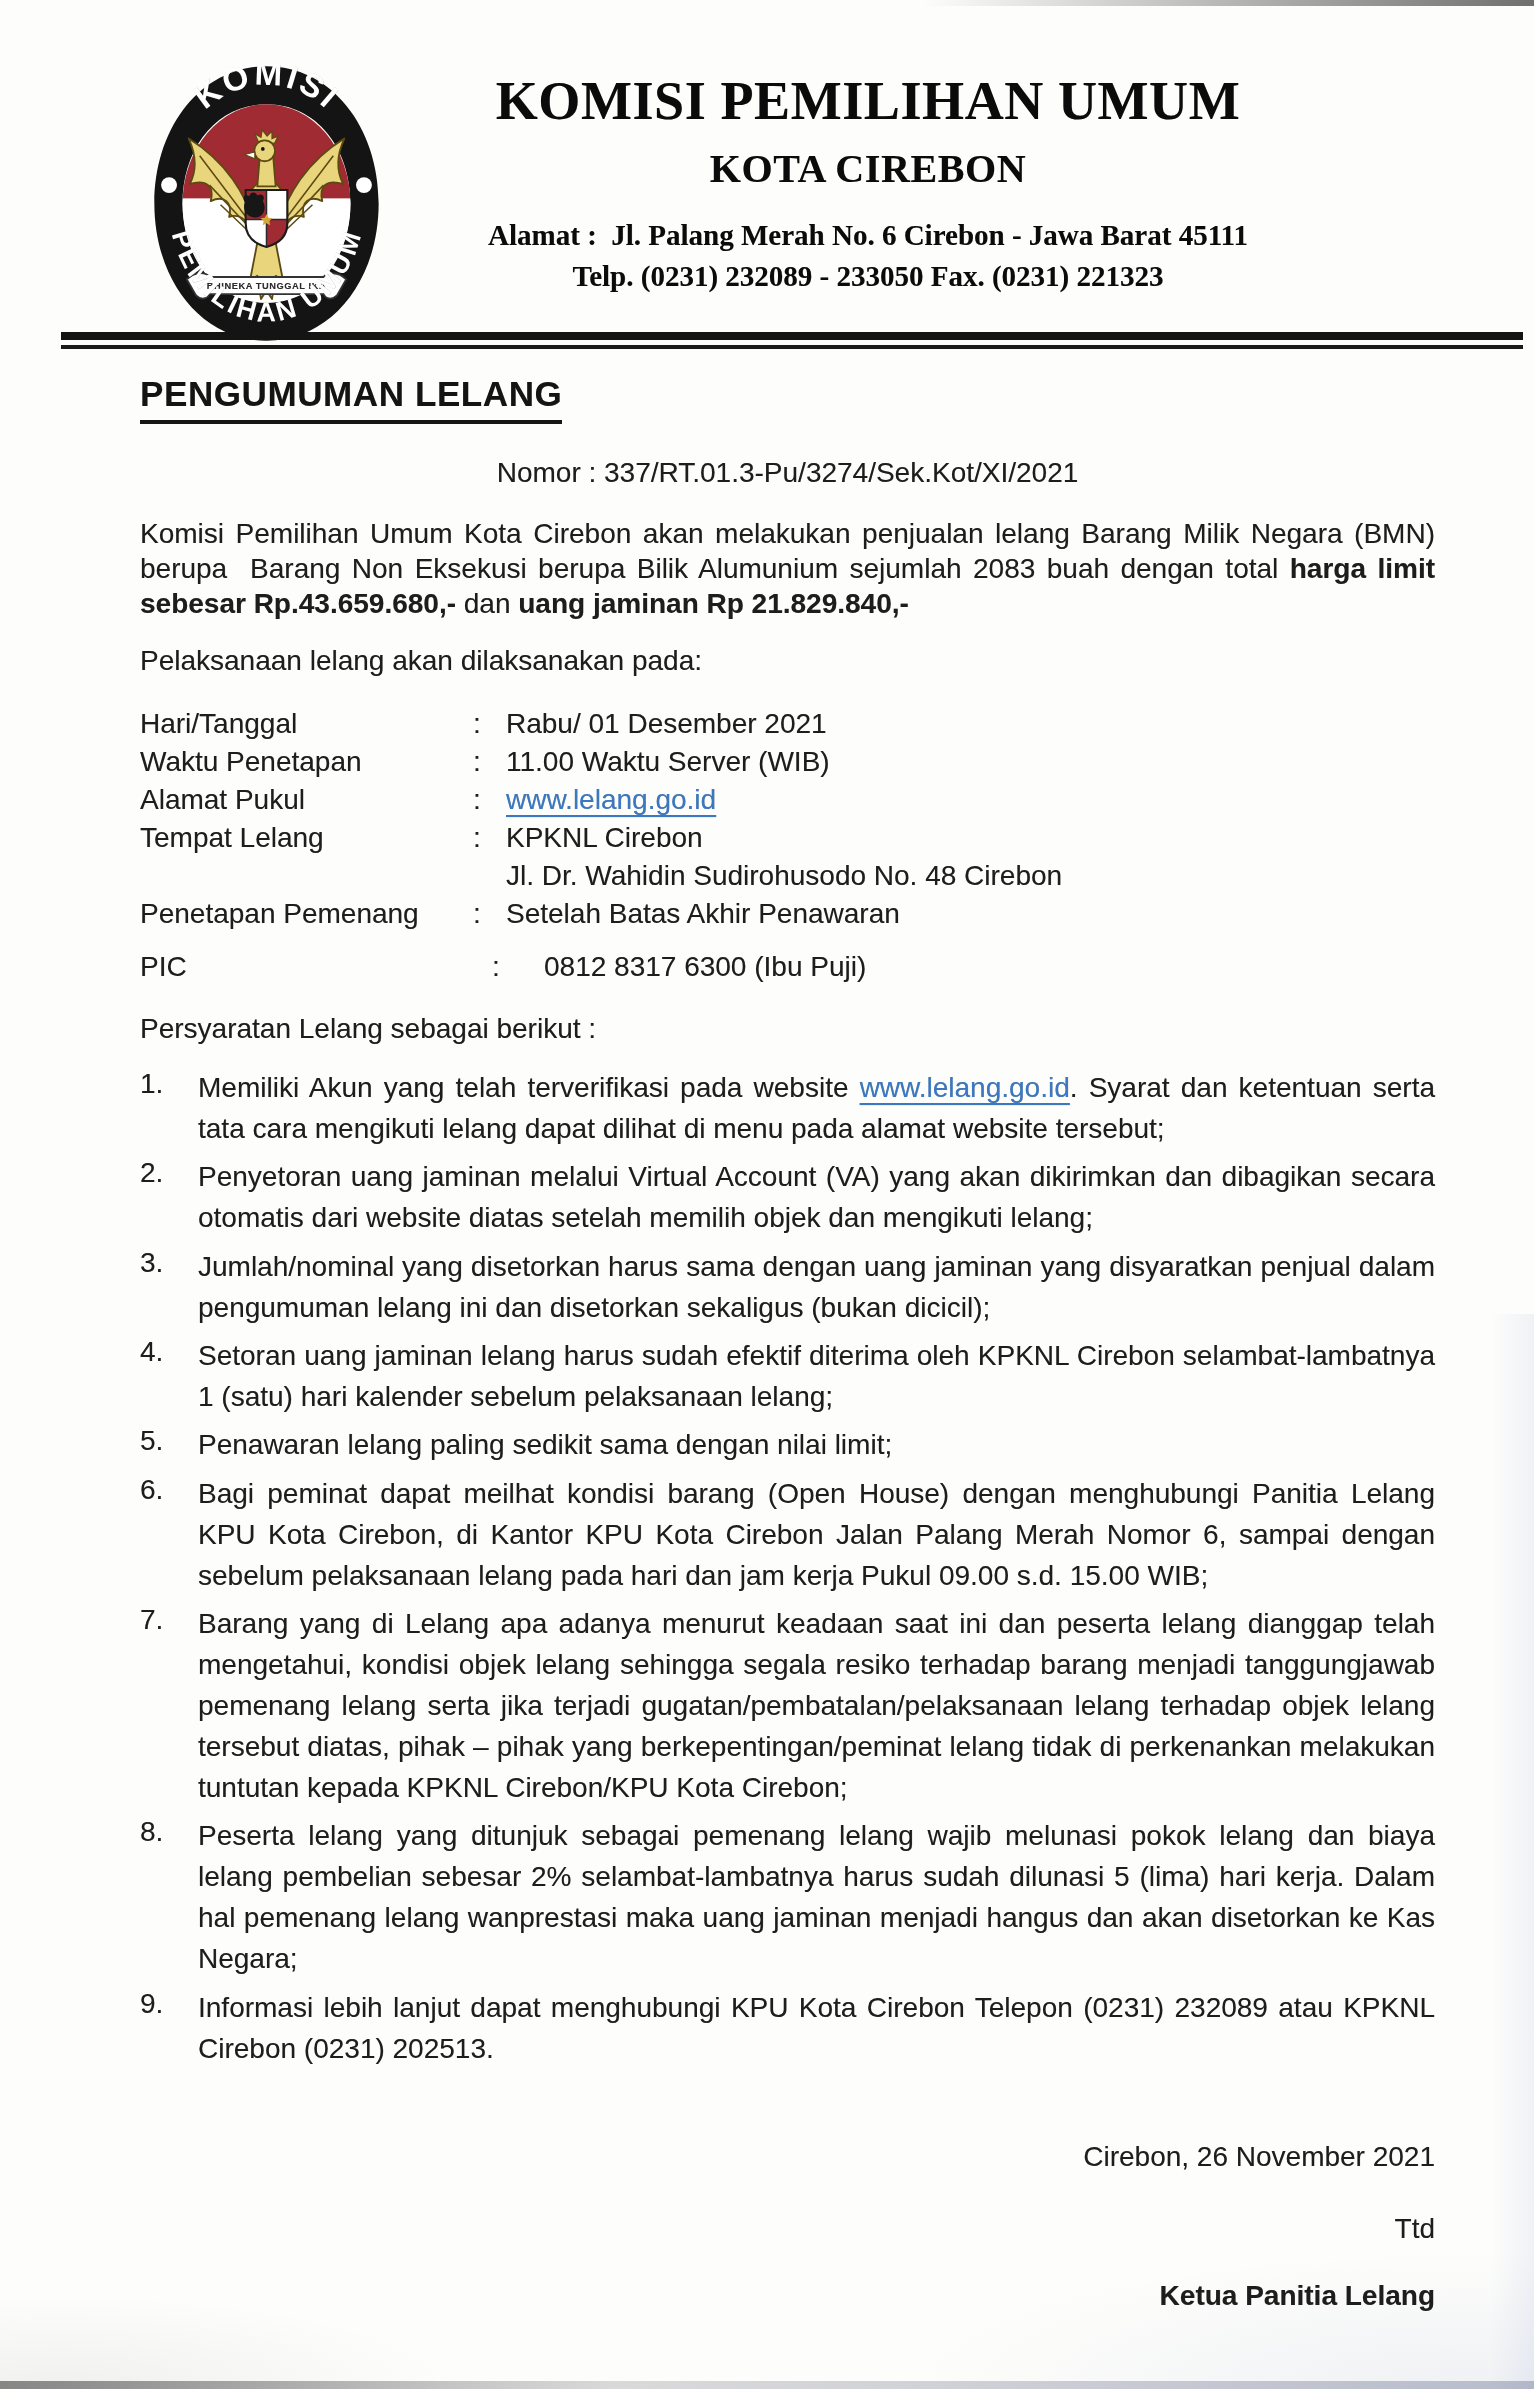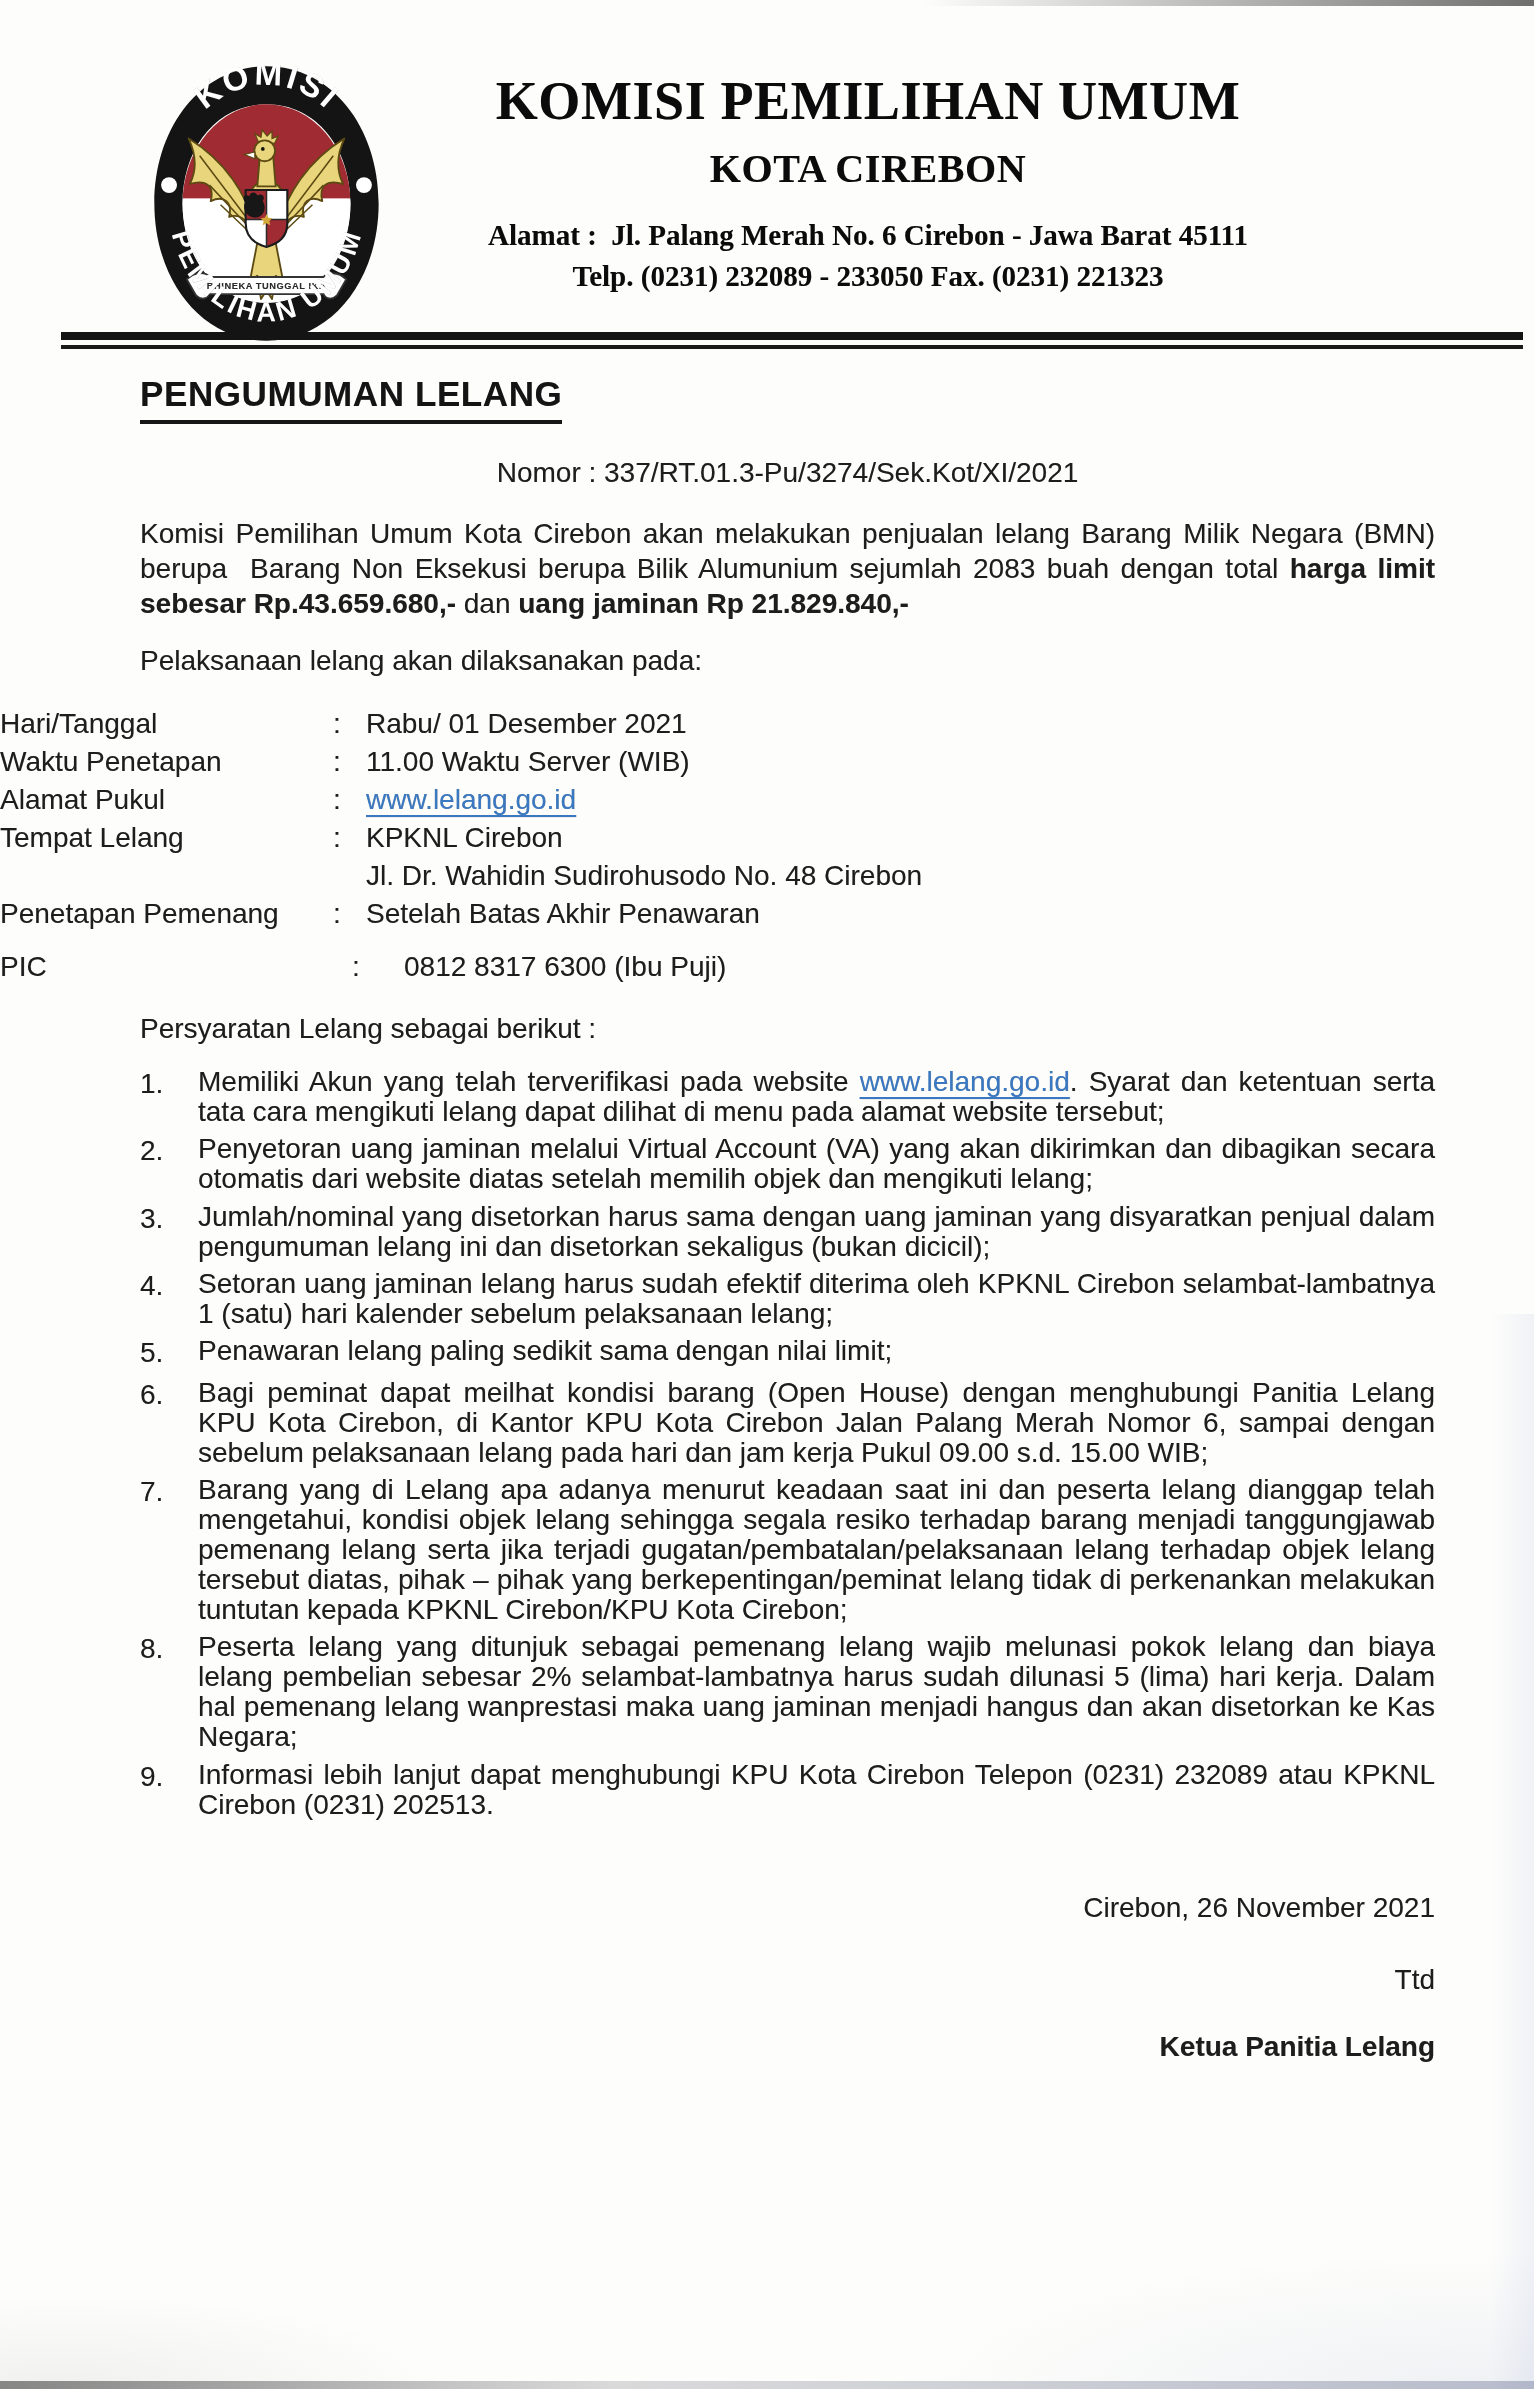--- a/index.html
+++ b/index.html
@@ -47,31 +47,31 @@
   .doc-title-wrap { }
   .doc-title {
     display:inline-block; font-weight:bold; font-size:35px; letter-spacing:0.6px;
     border-bottom:4.3px solid #161616; padding-bottom:6.1px; color:#141414;
   }
   .nomor { text-align:center; font-size:28px; margin-top:33px; }
   .intro { font-size:28px; line-height:35px; text-align:justify; margin:27px 99px 0 140px; }
   .intro b { font-weight:bold; }
   .pelaksanaan { font-size:28px; margin-top:24.4px; margin-left:140px; }
 
-  .details { margin-top:28px; font-size:28px; }
+  .details { margin-top:28px; margin-left:140px; font-size:28px; }
   .detail-row { display:grid; grid-template-columns:333px 33px auto; line-height:38px; }
   .detail-row.gap-before { margin-top:14.7px;gap:19px; }
   .link { color:#3a78c2; text-decoration:underline; text-decoration-thickness:2.4px; text-underline-offset:5.5px; }
 
   .persyaratan { font-size:28px; margin-top:27px; margin-left:140px; }
 
   .reqs { margin:22px 99px 0 140px; font-size:28px; }
   .req { display:flex; margin-bottom:7.3px; }
   .req-num { flex:none; width:58px; line-height:34px; }
-  .req-text { flex:1; text-align:justify; line-height:30px; }
+  .req-text { flex:1; text-align:justify; line-height:41px; }
 
   .closing { text-align:right; margin-top:72px; font-size:28px; }
   .closing .ttd { margin-top:40px; }
   .closing .signer { margin-top:35px; font-weight:bold; }
 </style>
 </head>
 <body>
 
 <div class="page">
   <div class="scan-edge-top"></div>

